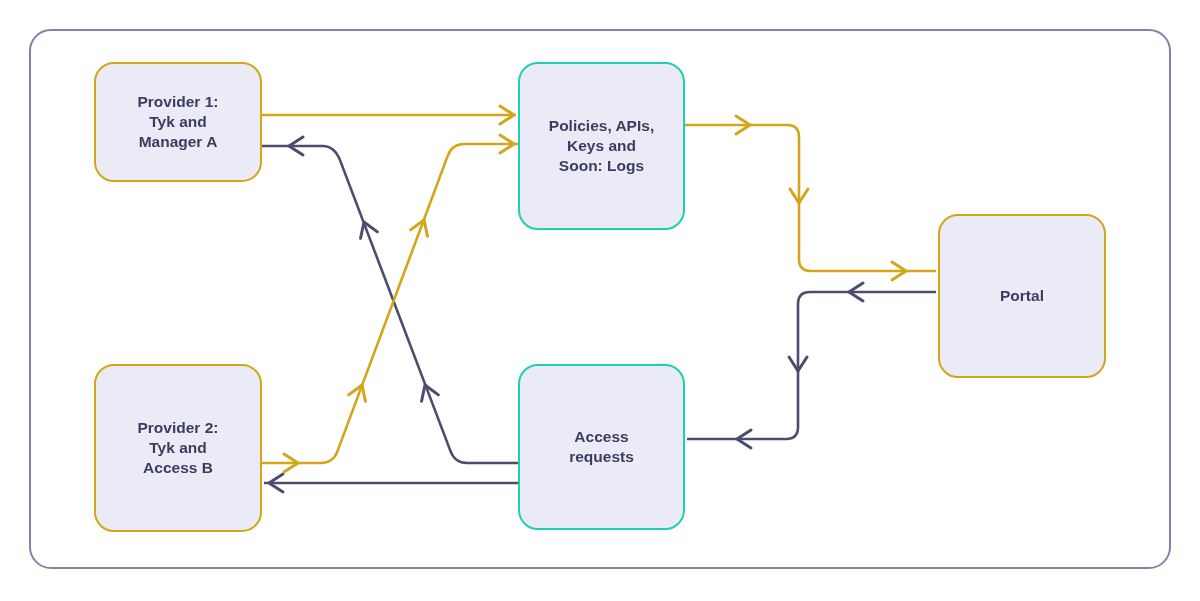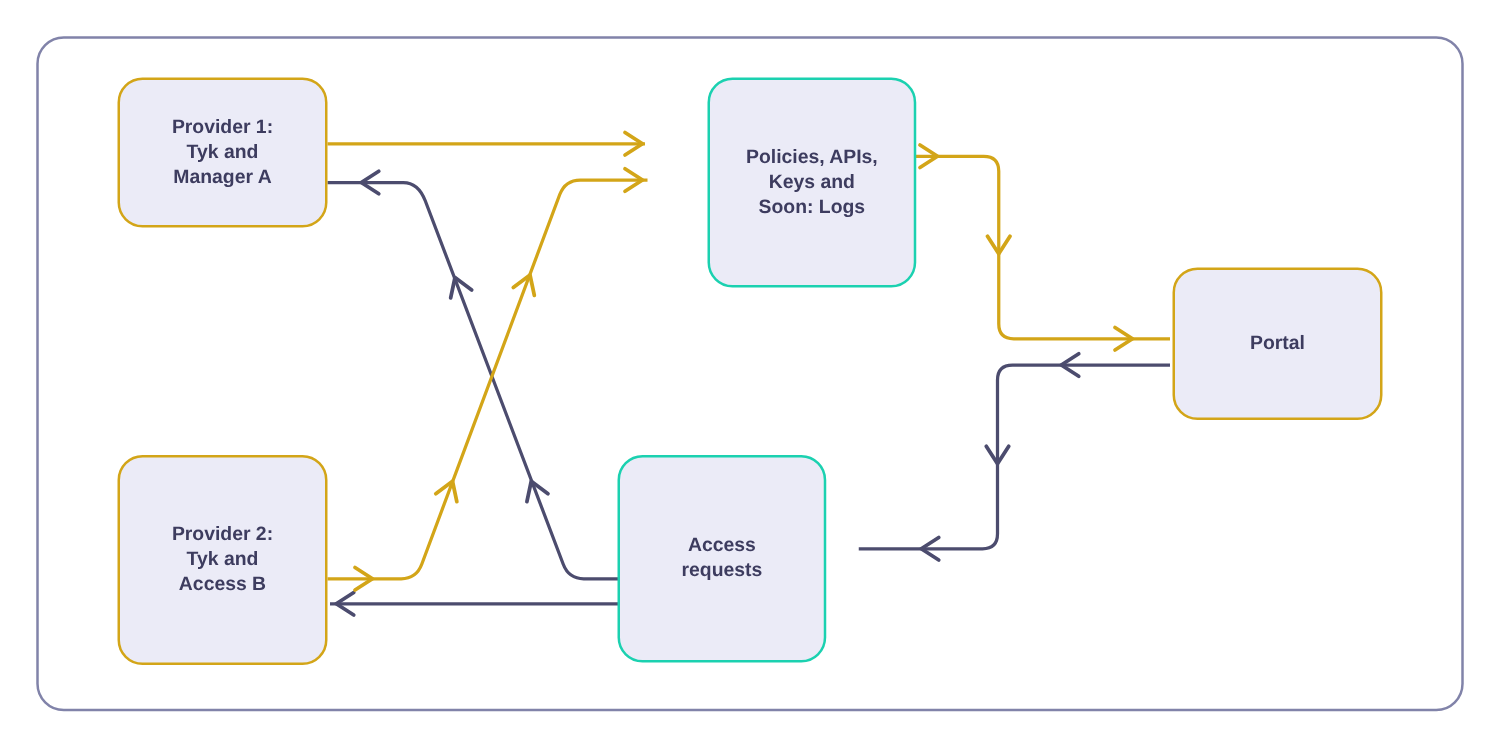--- a/index.html
+++ b/index.html
@@ -58,23 +58,23 @@
   .node.teal { border: 2.5px solid var(--teal, #1BD1B0); }
   .node-label {
     white-space: pre-line;
     color: var(--text, #3D3C5F);
     font-size: 15.5px;
     line-height: 20px;
     font-weight: 600;
   }
   #node-provider1 { left: 94px;  top: 62px;  width: 168px; height: 120px; }
   #node-provider2 { left: 94px;  top: 364px; width: 168px; height: 168px; }
-  #node-policies  { left: 518px; top: 62px;  width: 167px; height: 168px; margin-left: 48px; }
-  #node-access    { left: 494px; top: 364px; width: 167px; height: 166px; }
-  #node-portal    { left: 938px; top: 214px; width: 168px; height: 122px; }
+  #node-policies  { left: 518px; top: 62px;  width: 167px; height: 168px; }
+  #node-access    { left: 518px; top: 364px; width: 167px; height: 166px; }
+  #node-portal    { left: 938px; top: 214px; width: 168px; height: 164px; }
 </style>
 </head>
 <body>
 
 <div id="canvas">
 
   <div class="outer-frame"></div>
 
   <svg class="wires" viewBox="0 0 1200 601">
 

